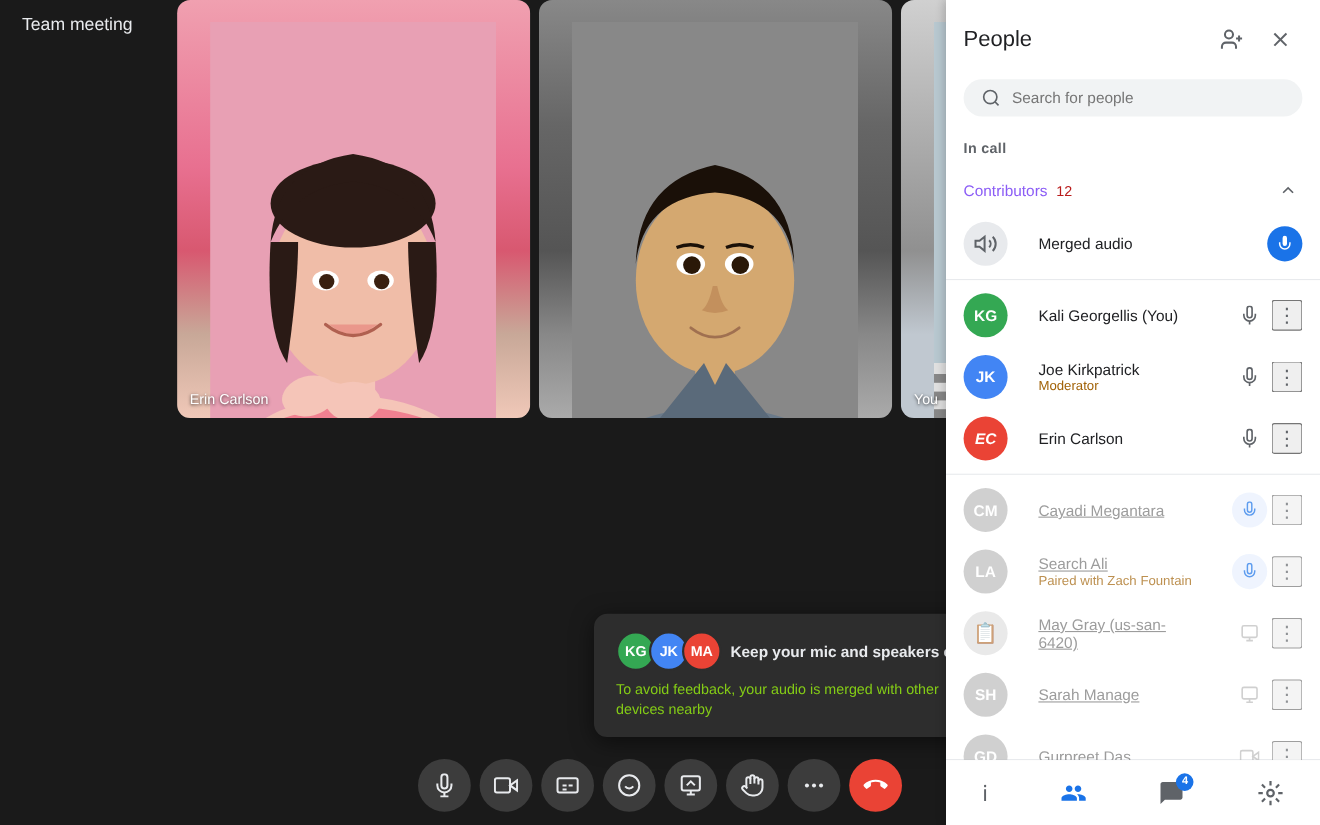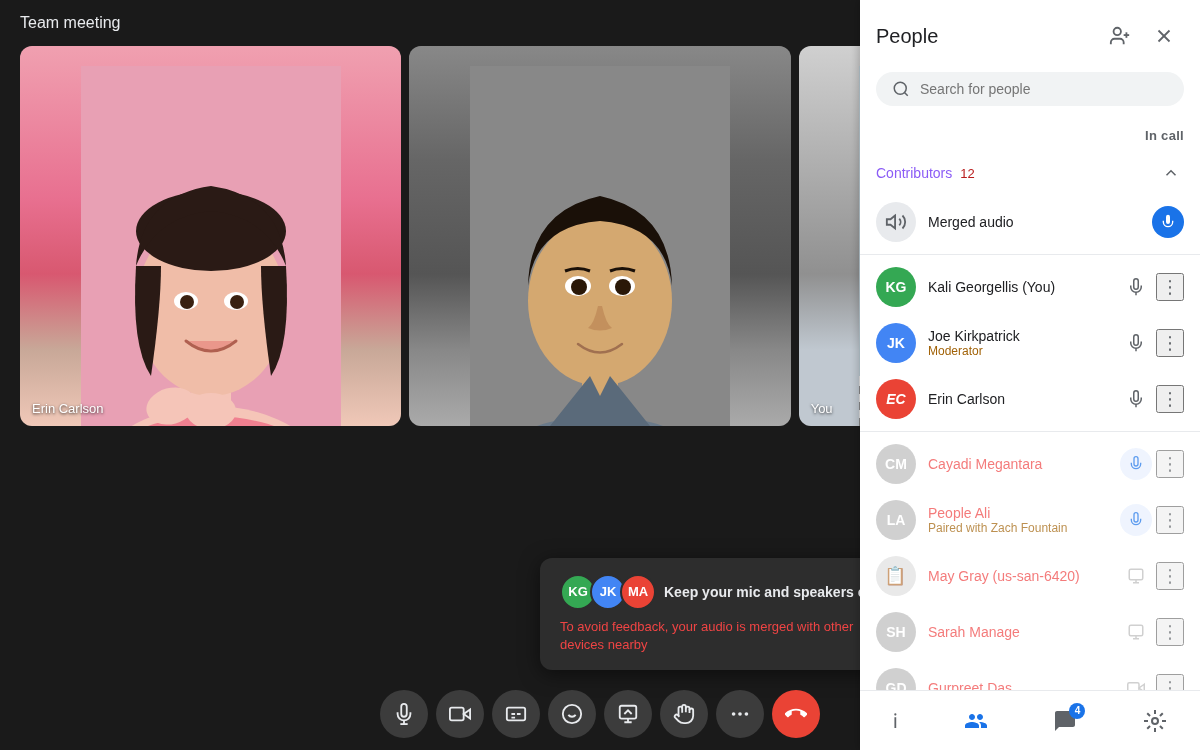--- a/index.html
+++ b/index.html
@@ -12,21 +12,21 @@
       display: flex;
       flex-direction: column;
     }
 
     
     .video-area {
       flex: 1;
       position: relative;
       background: #1a1a1a;
       display: flex;
-      flex-direction: column;
+      flex-direction: row;
     }
 
     .meeting-title {
       color: #e8eaed;
       font-size: 16px;
       padding: 14px 20px;
       font-weight: 400;
     }
 
     .video-grid {
@@ -102,21 +102,21 @@
       background: none;
       border: none;
       color: #9aa0a6;
       cursor: pointer;
       font-size: 18px;
       line-height: 1;
       padding: 4px;
     }
 
     .notification-body {
-      color: #ef4444;
+      color: #84cc16;
       font-size: 13px;
       line-height: 1.4;
     }
 
     .notification-link {
       color: #8ab4f8;
       font-size: 13px;
       cursor: pointer;
       text-decoration: none;
       margin-top: 4px;
@@ -221,21 +221,20 @@
       border: none;
       background: transparent;
       outline: none;
       font-size: 14px;
       color: #5f6368;
       flex: 1;
     }
 
     .in-call-section {
       padding: 12px 16px 4px 16px;
-      text-align: right;
     }
 
     .in-call-label {
       font-size: 13px;
       font-weight: 600;
       color: #5f6368;
       letter-spacing: 0.3px;
     }
 
     .contributors-row {
@@ -273,21 +272,21 @@
 
     .people-list {
       flex: 1;
       overflow-y: auto;
     }
 
     .person-row {
       display: flex;
       align-items: center;
       padding: 8px 16px;
-      gap: 12px;
+      gap: 28px;
     }
 
     .person-avatar {
       width: 40px;
       height: 40px;
       border-radius: 50%;
       display: flex;
       align-items: center;
       justify-content: center;
       font-size: 14px;
@@ -299,21 +298,21 @@
     .person-info {
       flex: 1;
     }
 
     .person-name {
       font-size: 14px;
       color: #202124;
       font-weight: 400;
     }
 
-    .person-name.dimmed { color: #ef4444; }
+    .person-name.dimmed { color: #737373; text-decoration: underline; }
 
     .person-subtitle {
       font-size: 12px;
       color: #a16207;
     }
 
     .person-actions {
       display: flex;
       align-items: center;
       gap: 4px;
@@ -755,21 +754,21 @@
             <path d="M19 10v2a7 7 0 0 1-14 0v-2"></path>
           </svg>
         </div>
         <button class="more-btn">⋮</button>
       </div>
     </div>
 
     <div class="person-row" style="opacity:0.7;">
       <div class="person-avatar" style="background:#bdbdbd;">LA</div>
       <div class="person-info">
-        <div class="person-name dimmed">People Ali</div>
+        <div class="person-name dimmed">Search Ali</div>
         <div class="person-subtitle">Paired with  Zach Fountain</div>
       </div>
       <div class="person-actions">
         <div class="audio-icon light-blue">
           <svg width="16" height="16" viewBox="0 0 24 24" fill="none" stroke="#1a73e8" stroke-width="2">
             <path d="M12 1a3 3 0 0 0-3 3v8a3 3 0 0 0 6 0V4a3 3 0 0 0-3-3z"></path>
             <path d="M19 10v2a7 7 0 0 1-14 0v-2"></path>
           </svg>
         </div>
         <button class="more-btn">⋮</button>

